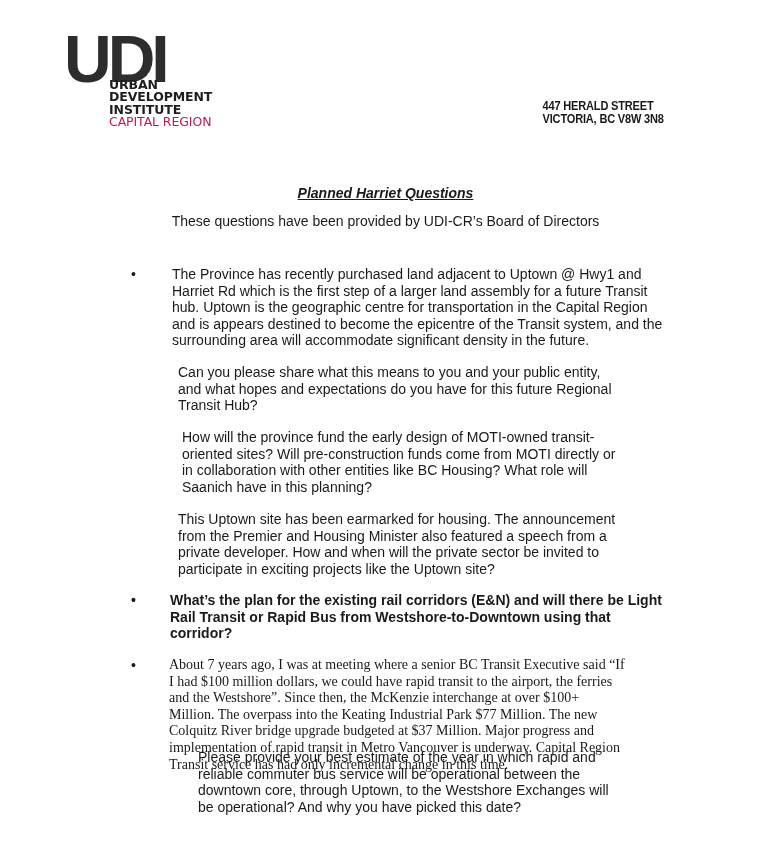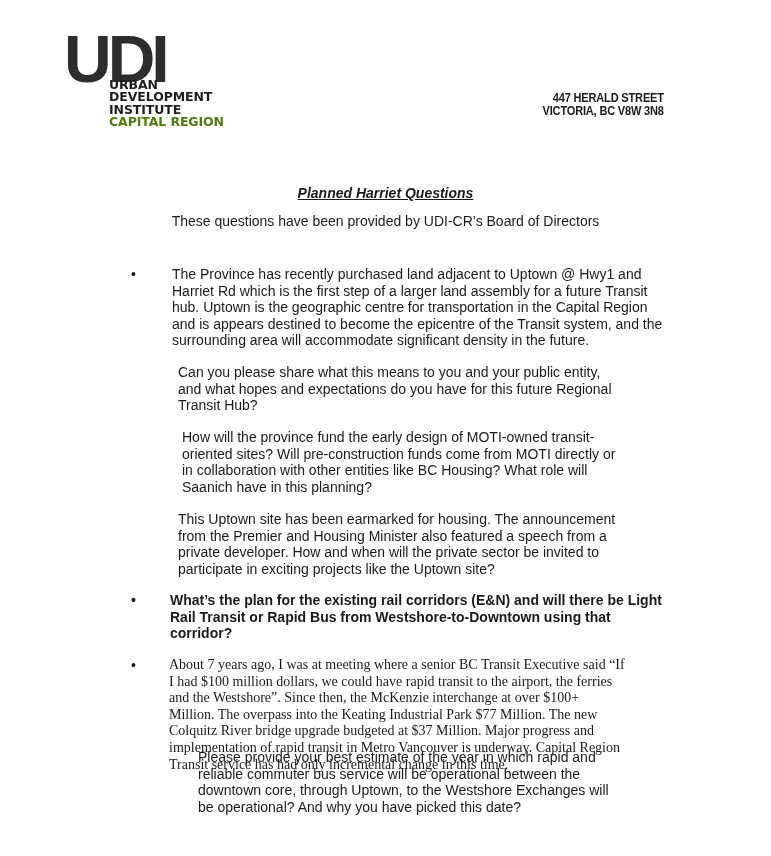--- a/index.html
+++ b/index.html
@@ -10,23 +10,23 @@
     .logo-mark {
       position: absolute; left: 0; top: 12px;
       font-family: "Liberation Sans", sans-serif; font-weight: 700;
       font-size: 66px; line-height: 66px; letter-spacing: -4px;
       color: #2d2d2d; transform: scaleX(1.0);
       white-space: nowrap;
     }
     .logo-lines { position: absolute; left: 45px; top: 65px; width: 160px; }
     .logo-line { font-family: "DejaVu Sans", sans-serif; font-size: 12.5px; line-height: 12.3px; color: #1e1e1e; white-space: nowrap; letter-spacing: -0.1px; }
     .logo-line.bold { font-weight: 700; }
-    .logo-line.light { font-weight: 700; color: #4d7c0f; }
+    .logo-line.light { font-weight: 400; color: #be185d; }
 
-    .address { position: absolute; right: 107px; top: 92px; text-align: right; }
+    .address { position: absolute; right: 107px; top: 100px; text-align: left; }
     .address-line { font-family: "Liberation Sans", sans-serif; font-weight: 700; font-size: 12px; line-height: 12.5px; color: #1a1a1a; letter-spacing: -0.2px; transform: scaleX(0.92); transform-origin: right; white-space: nowrap; }
 
     .title { position: absolute; left: 0; width: 771px; top: 185px; text-align: center; font-weight: 700; font-style: italic; font-size: 14px; text-decoration: underline; }
     .subtitle { position: absolute; left: 0; width: 771px; top: 213px; text-align: center; font-size: 14px; }
 
     .bullet { position: absolute; font-size: 14px; line-height: 16.6px; }
     .bullet-dot { position: absolute; left: 0; top: 0; width: 14px; text-align: left; }
     .bullet-text { position: absolute; white-space: pre-line; margin-left: 17px; }
     .bold { font-weight: 700; }
 

